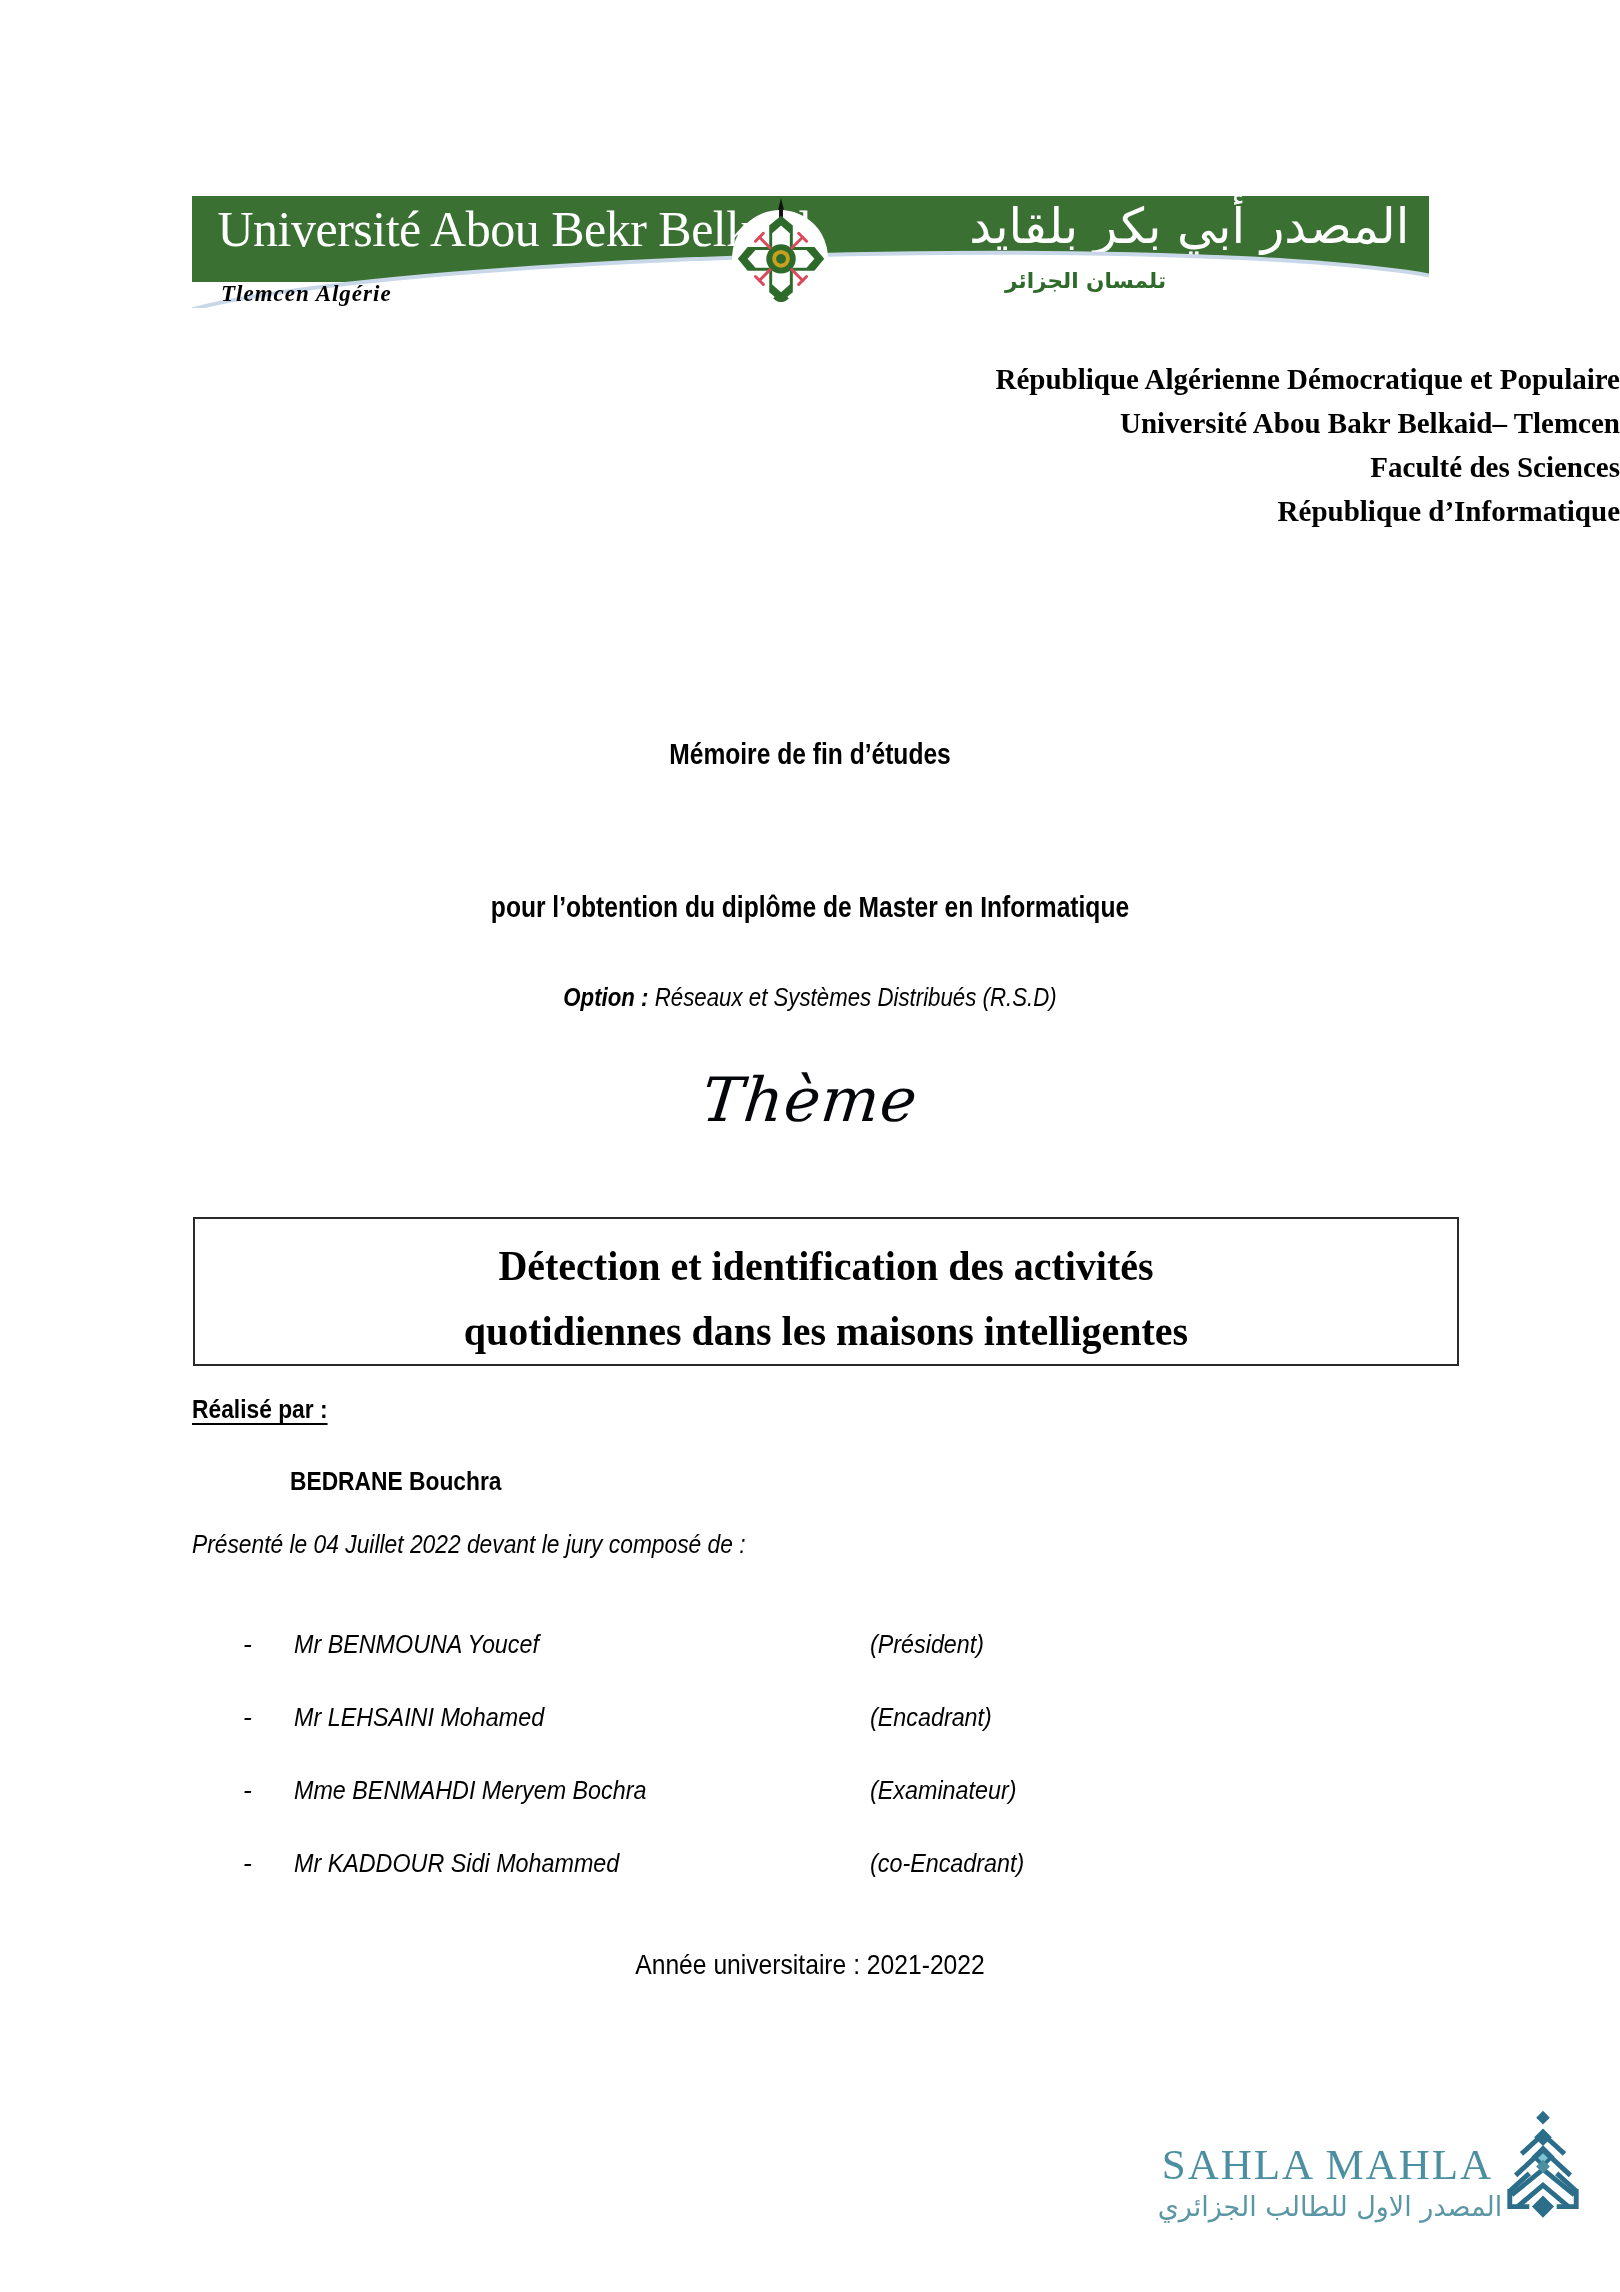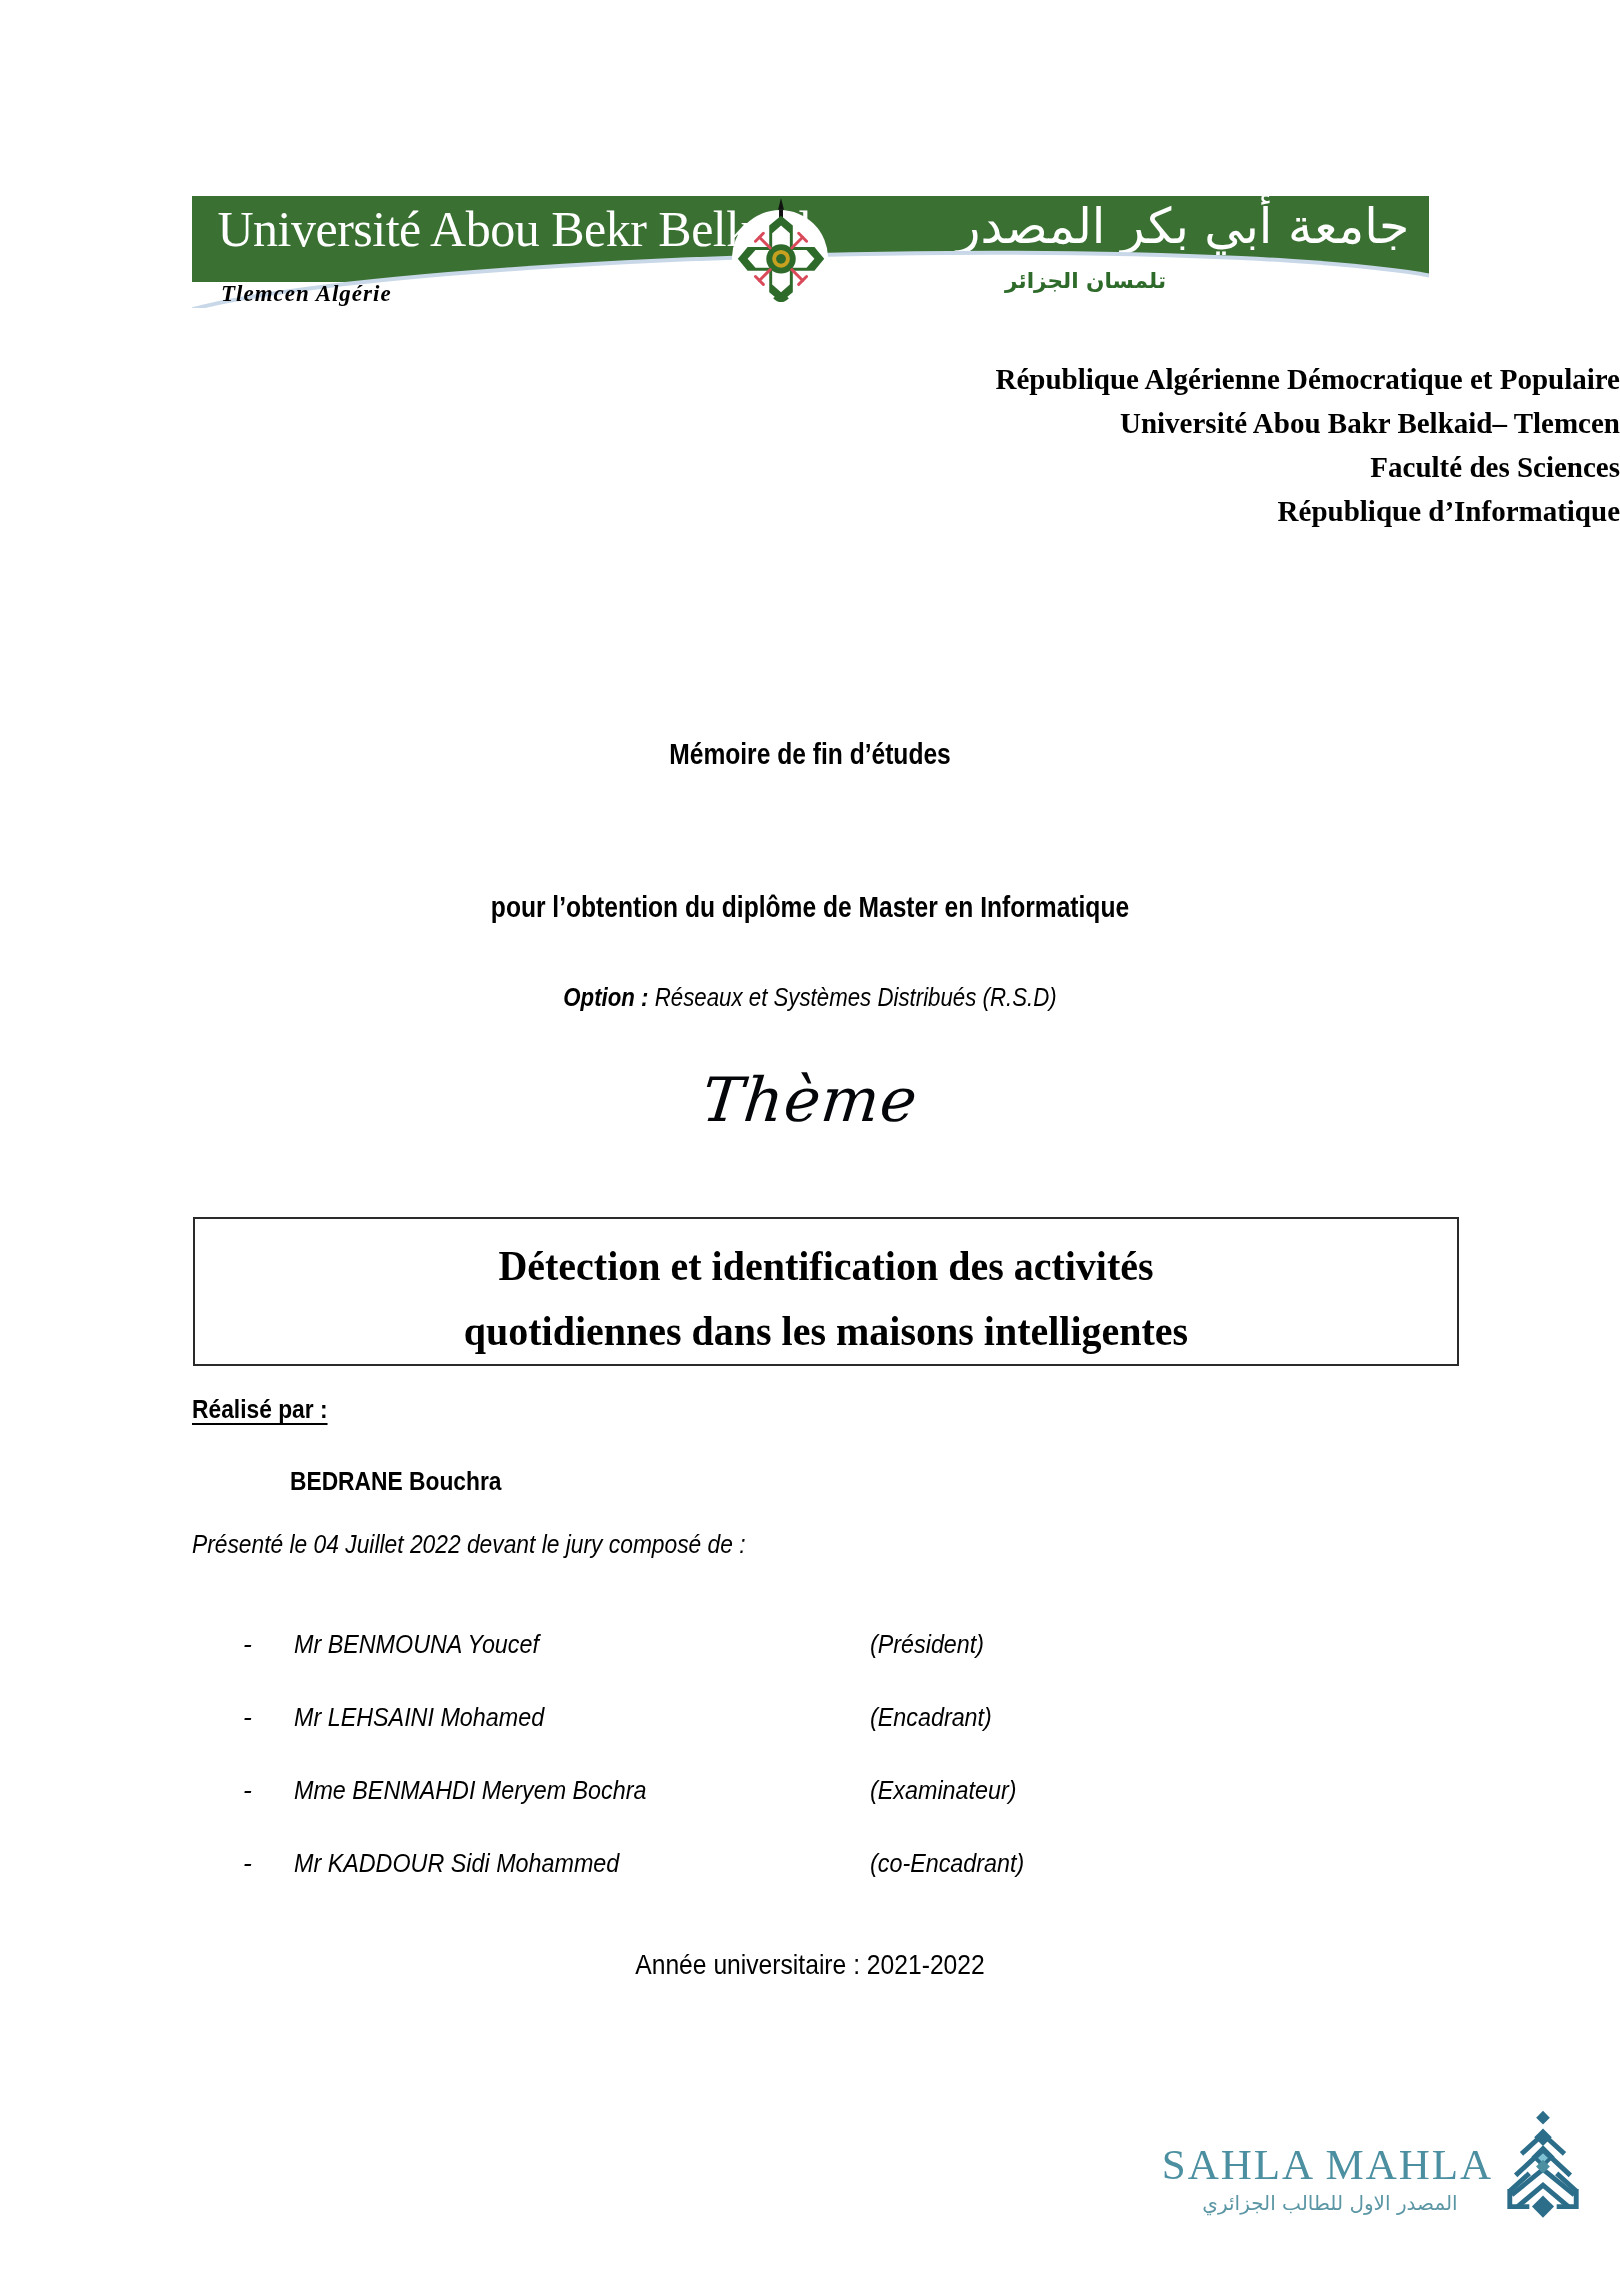--- a/index.html
+++ b/index.html
@@ -308,21 +308,21 @@
     color: #4b8fa0;
     white-space: nowrap;
   }
   .wm-sub {
     position: absolute;
     left: 0;
     top: 86px;
     width: 370px;
     text-align: center;
     font-family: "DejaVu Sans", sans-serif;
-    font-size: 20px;
+    font-size: 27px;
     color: #5b96a5;
     direction: rtl;
     white-space: nowrap;
   }
   .wm-logo {
     position: absolute;
     left: 351px;
     top: 0px;
     width: 94px;
     height: 127px;
@@ -331,21 +331,21 @@
 </head>
 <body>
 
 <div class="page">
 
   <div class="banner">
     <div class="banner-green"></div>
 
     <div class="banner-title-fr">Université Abou Bekr Belkaid</div>
 
-    <div class="banner-title-ar">جامعة أبي بكر المصدر</div>
+    <div class="banner-title-ar">المصدر أبي بكر بلقايد</div>
 
     <div class="banner-swoosh-edge"></div>
     <div class="banner-swoosh"></div>
 
     <div class="banner-sub-fr">Tlemcen  Algérie</div>
 
     <div class="banner-sub-ar">تلمسان  الجزائر</div>
 
     <div class="banner-emblem">
       <div class="emblem-halo"></div>

